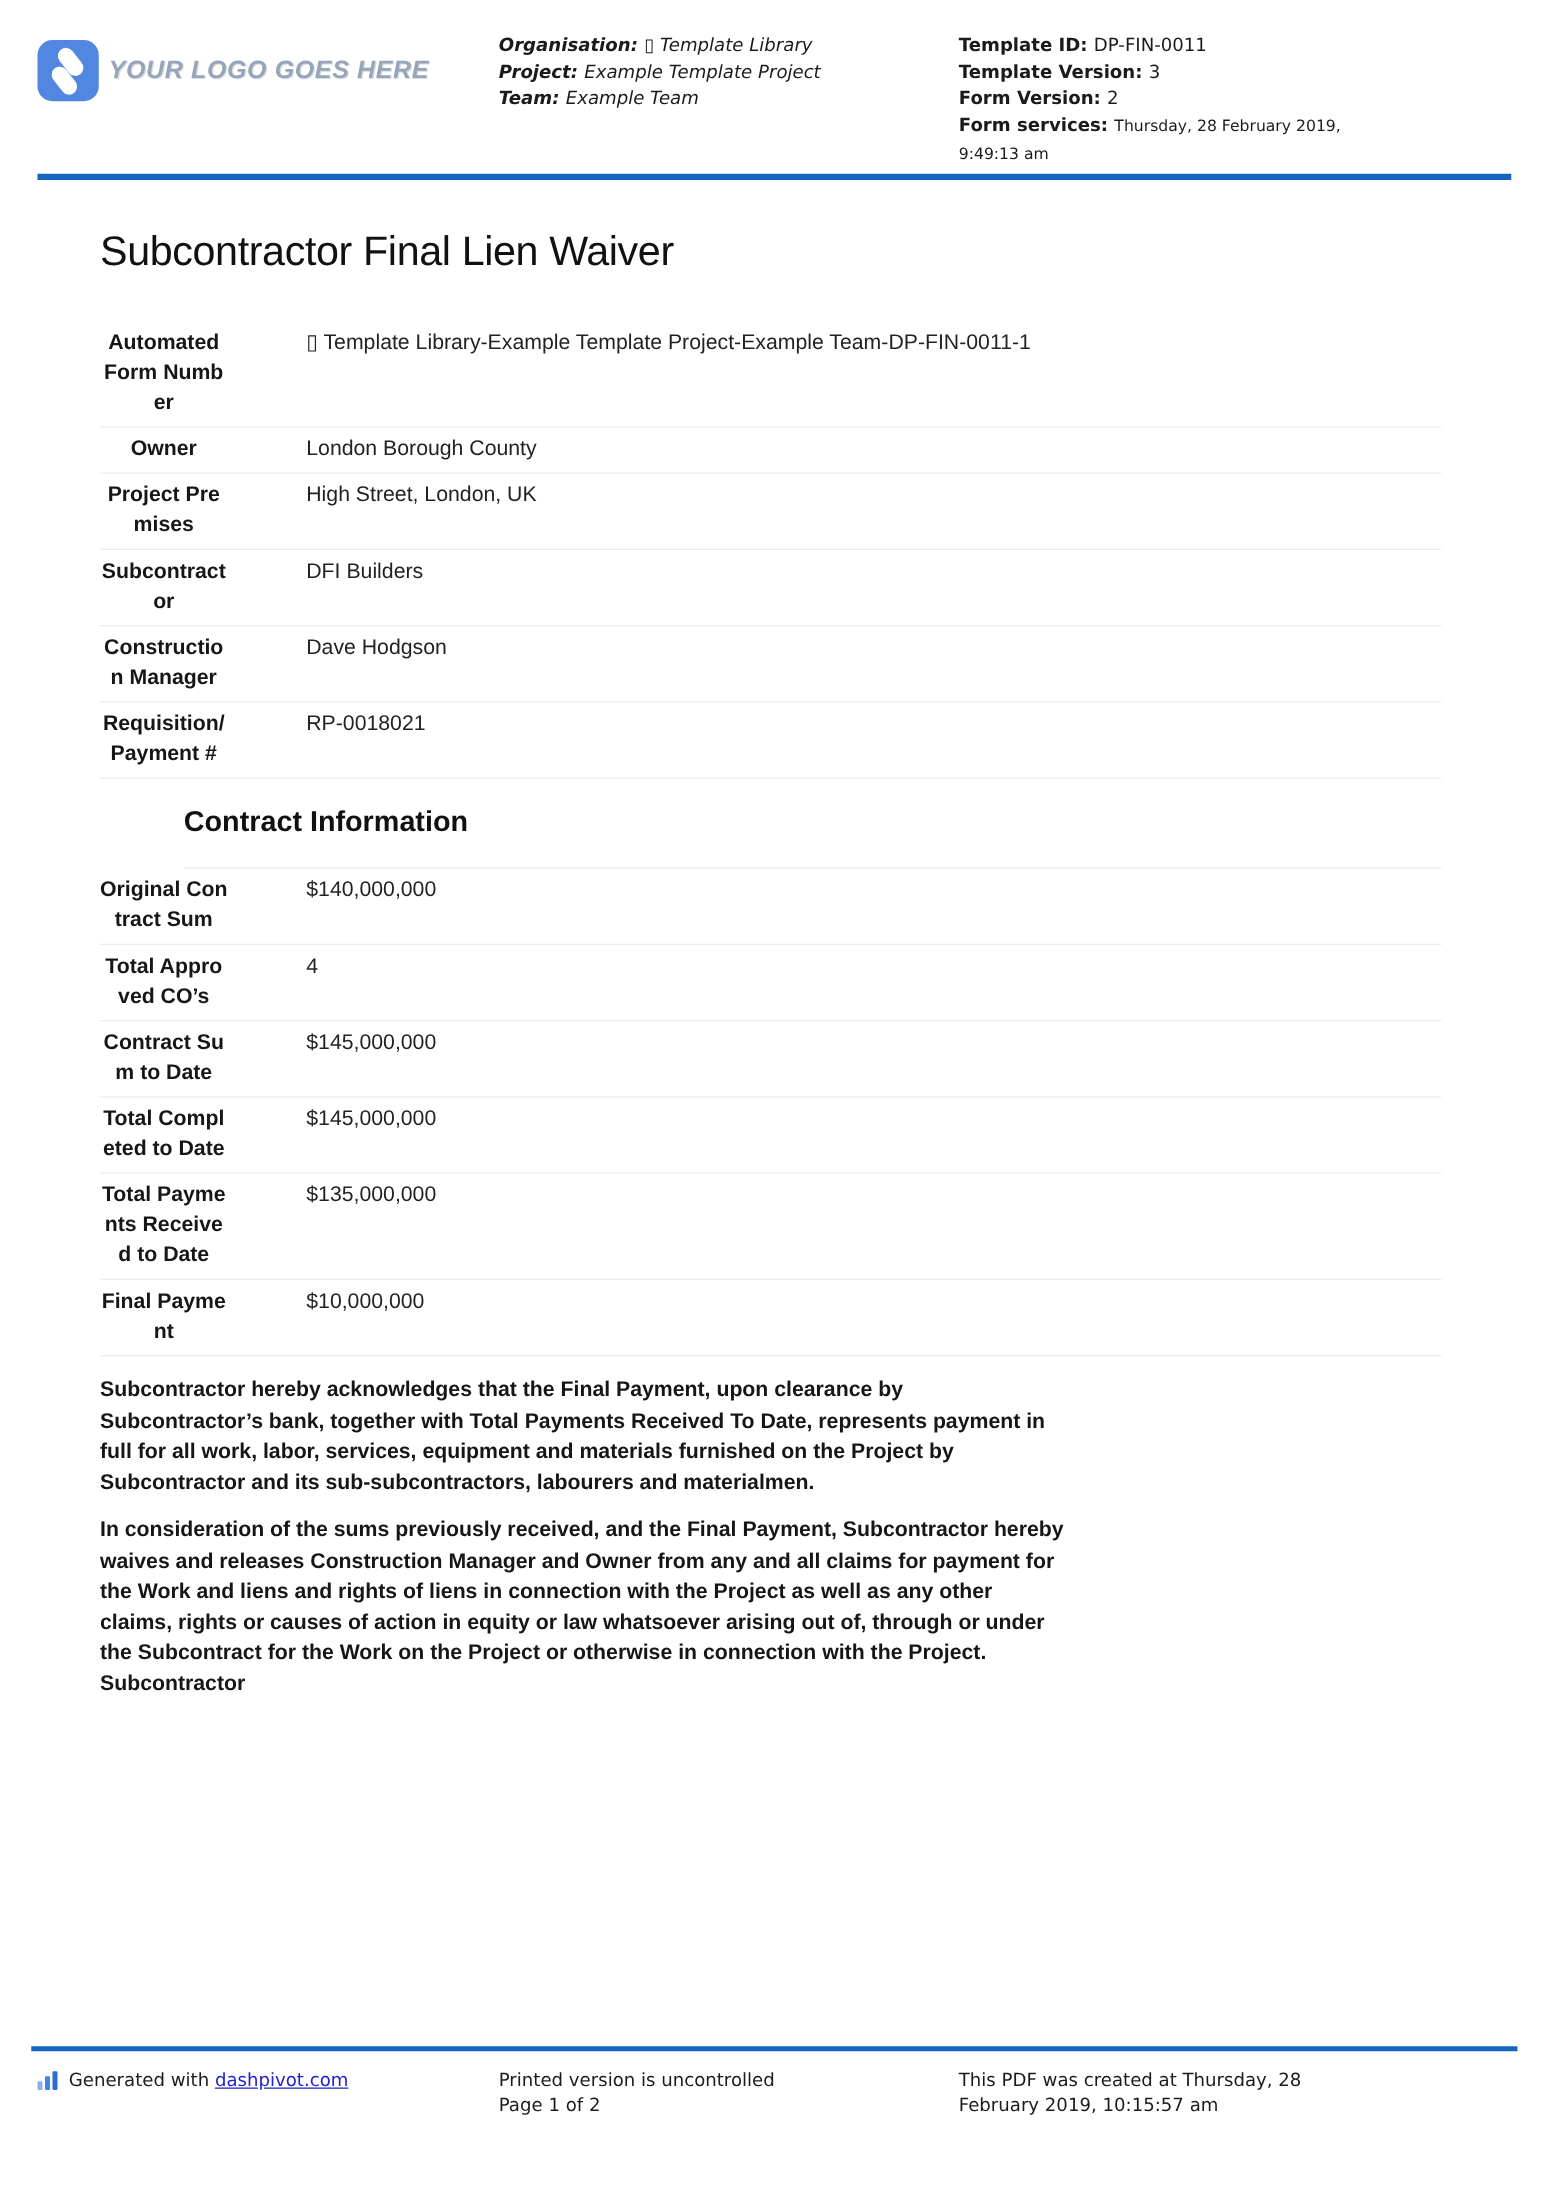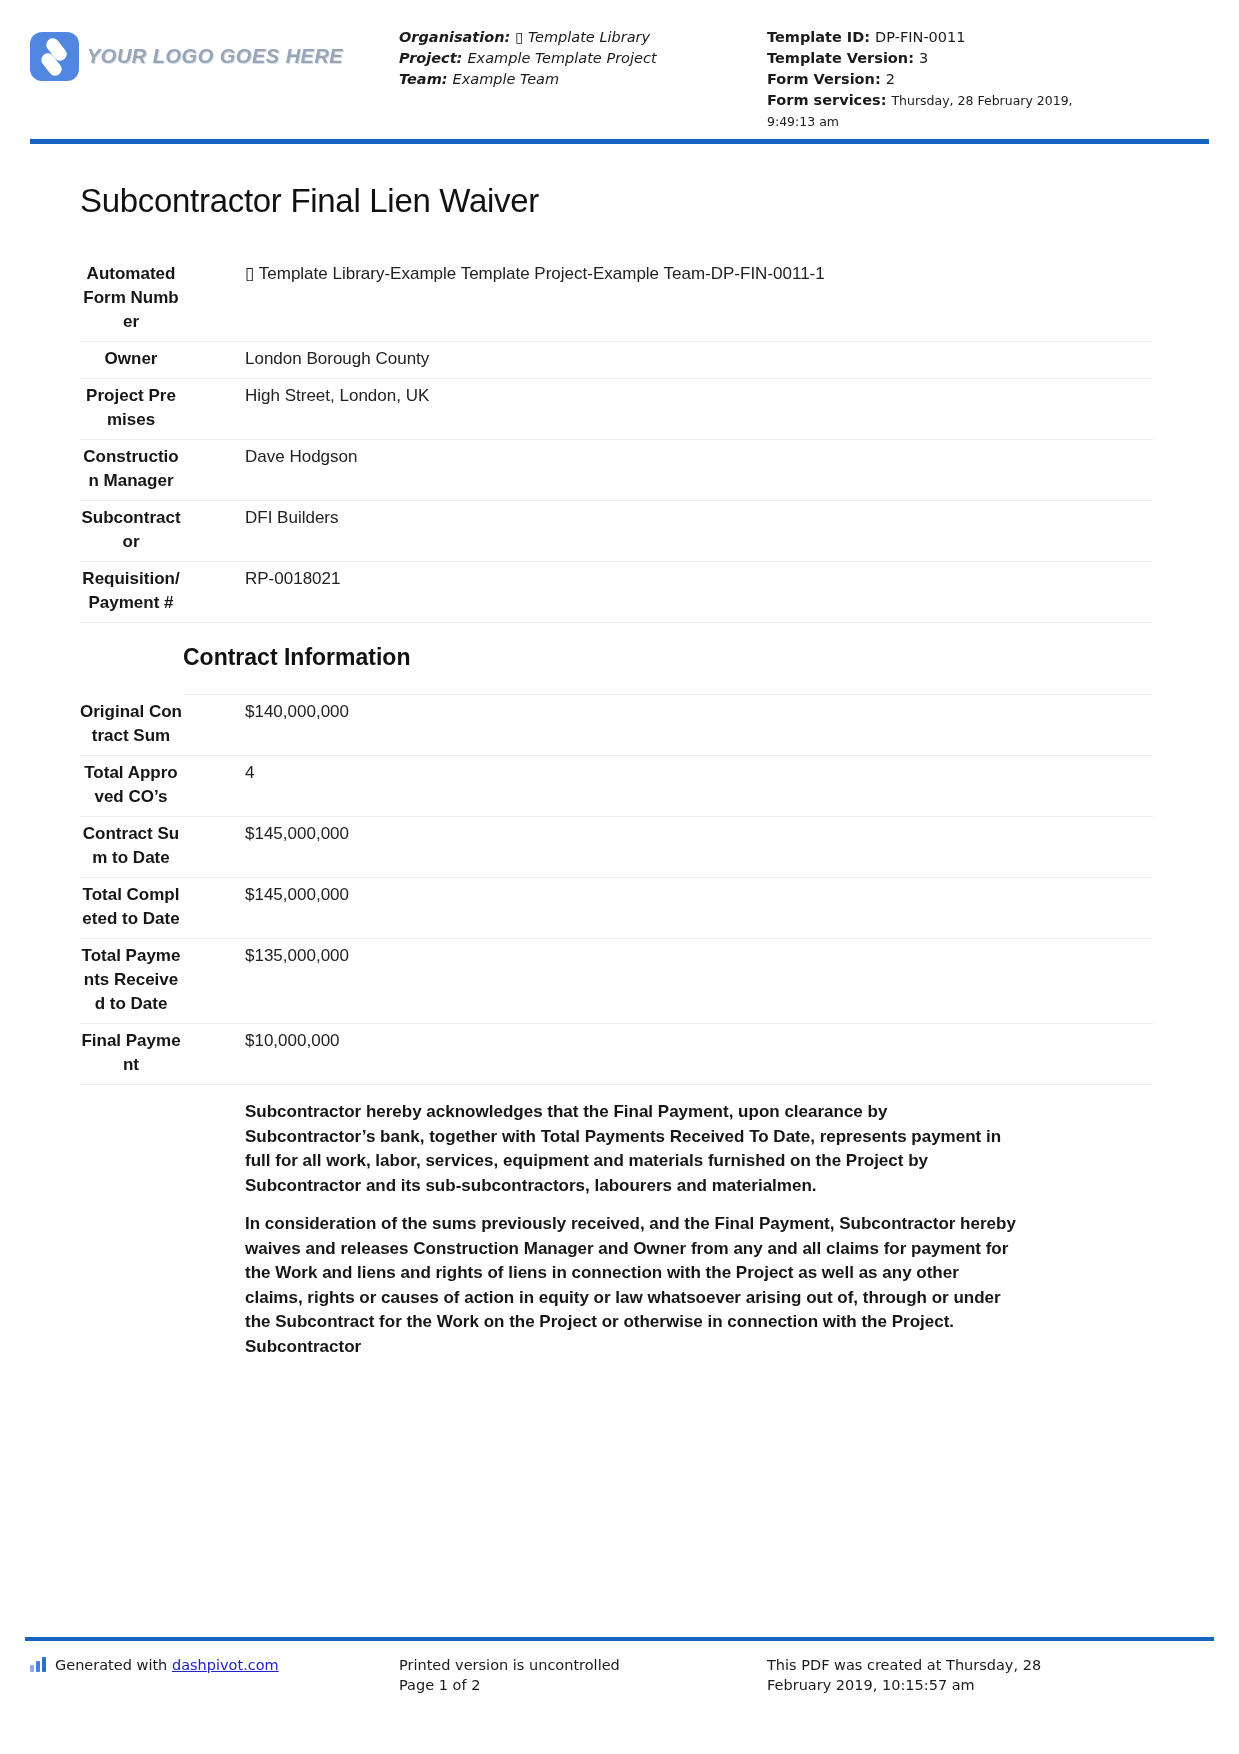--- a/index.html
+++ b/index.html
@@ -28,24 +28,24 @@
   .doc-title{font-family:"Liberation Sans",sans-serif;font-size:33px;font-weight:400;
              letter-spacing:-0.3px;color:#111;line-height:40px;margin:0 0 36px 0;}
 
   .ftable{font-family:"Liberation Sans",sans-serif;}
   .row{display:flex;padding:5px 0 7px 0;border-bottom:1px solid #ececec;}
   .row-label{width:102px;flex:0 0 auto;font-weight:bold;font-size:17px;line-height:24px;
              word-break:break-all;color:#161616;text-align:center;}
   .row-value{margin-left:63px;font-size:17px;line-height:24px;color:#222;}
 
   .section-heading{font-family:"Liberation Sans",sans-serif;font-weight:bold;font-size:23px;
-                   color:#111;margin-left:103px;padding:21px 0 23px 0;}
+                   color:#111;margin-left:67px;padding:21px 0 23px 0;}
   .section-rule{border-bottom:1px solid #ececec;}
 
-  .paras{margin-left:165px;margin-top:15px;max-width:772px;font-family:"Liberation Sans",sans-serif;}
+  .paras{margin-top:15px;max-width:772px;font-family:"Liberation Sans",sans-serif;}
   .paras p{margin:0 0 14px 0;font-weight:bold;font-size:17px;line-height:24.5px;color:#161616;}
 
   
   .bottom-rule{position:absolute;left:25px;right:25px;top:1637px;height:4px;background:#1565c0;}
   .fcol{position:absolute;top:1655px;font-size:14.5px;line-height:20px;color:#1b1b1b;}
   .fcol-left{left:30px;display:flex;align-items:flex-start;}
   .fcol-mid{left:399px;width:330px;}
   .fcol-right{left:767px;width:282px;}
   .chart-icon{display:inline-flex;align-items:flex-end;height:15px;margin:2px 7px 0 0;}
   .chart-icon i{display:block;width:4px;border-radius:1px;margin-right:2px;}
@@ -92,26 +92,26 @@
       </div>
       <div class="row">
         <div class="row-label">Owner</div>
         <div class="row-value">London Borough County</div>
       </div>
       <div class="row">
         <div class="row-label">Project Premises</div>
         <div class="row-value">High Street, London, UK</div>
       </div>
       <div class="row">
+        <div class="row-label">Subcontractor</div>
+        <div class="row-value">DFI Builders</div>
+      </div>
+      <div class="row">
         <div class="row-label">Construction Manager</div>
         <div class="row-value">Dave Hodgson</div>
-      </div>
-      <div class="row">
-        <div class="row-label">Subcontractor</div>
-        <div class="row-value">DFI Builders</div>
       </div>
       <div class="row">
         <div class="row-label">Requisition/Payment #</div>
         <div class="row-value">RP-0018021</div>
       </div>
 
       <div class="section-heading section-rule">Contract Information</div>
 
       <div class="row">
         <div class="row-label">Original Contract Sum</div>

